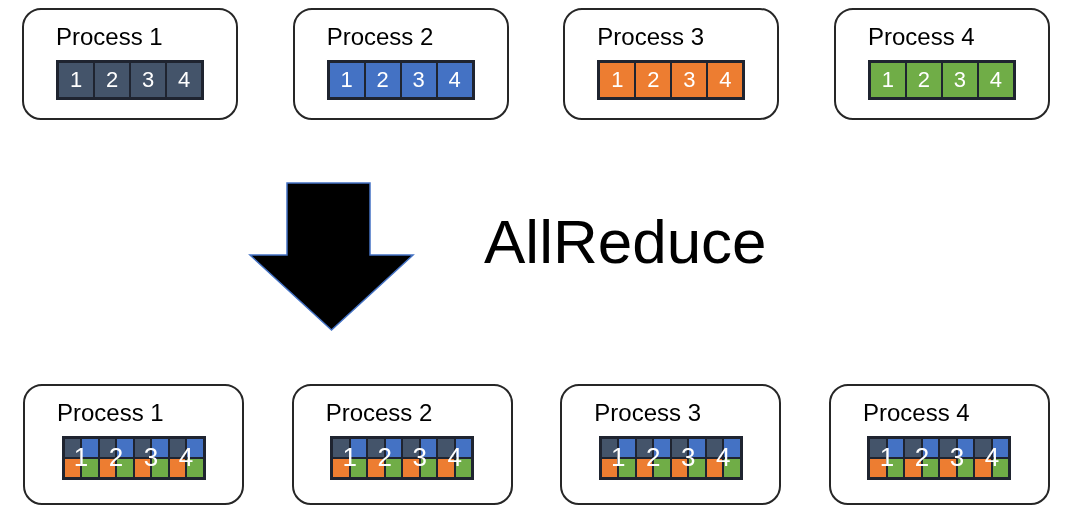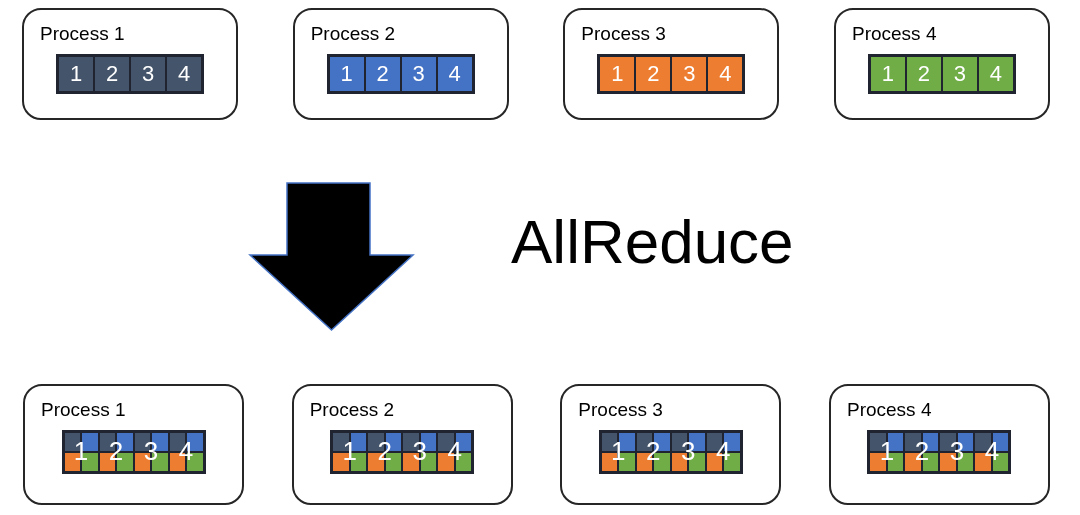--- a/index.html
+++ b/index.html
@@ -16,22 +16,22 @@
   .pbox {
     box-sizing: border-box;
     width: 216px; height: 112px;
     border: 2px solid var(--c-box_border, #262626);
     border-radius: 19px;
     background: #ffffff;
   }
   .row-after .pbox { width: 221px; height: 121px; }
 
   .pbox-label {
-    margin: 13px 0 0 16px;
-    font-size: 19px; line-height: 1.15;
+    margin: 13px 0 0 32px;
+    font-size: 24px; line-height: 1.15;
     color: var(--c-label_text, #000);
     white-space: nowrap;
   }
 
   
   .strip {
     display: flex; width: max-content;
     margin: 9px auto 0;
     border: 2px solid var(--c-cell_border, #1F2430);
   }
@@ -64,21 +64,21 @@
   .orange { background: var(--c-orange, #ED7D31); }
   .green  { background: var(--c-green,  #70AD47); }
 
   .arrow { position: absolute; left: 248px; top: 182px; }
   .arrow polygon {
     fill: var(--c-arrow_fill, #000);
     stroke: var(--c-arrow_stroke, #4472C4);
     stroke-width: 1.5;
   }
   .arrow-label {
-    position: absolute; left: 511px; top: 211px;
+    position: absolute; left: 484px; top: 211px;
     font-size: 62px; line-height: 1;
     color: var(--c-label_text, #000);
     white-space: nowrap;
     text-align: right;
   }
 </style>
 </head>
 <body>
 
 <div class="row row-before">

